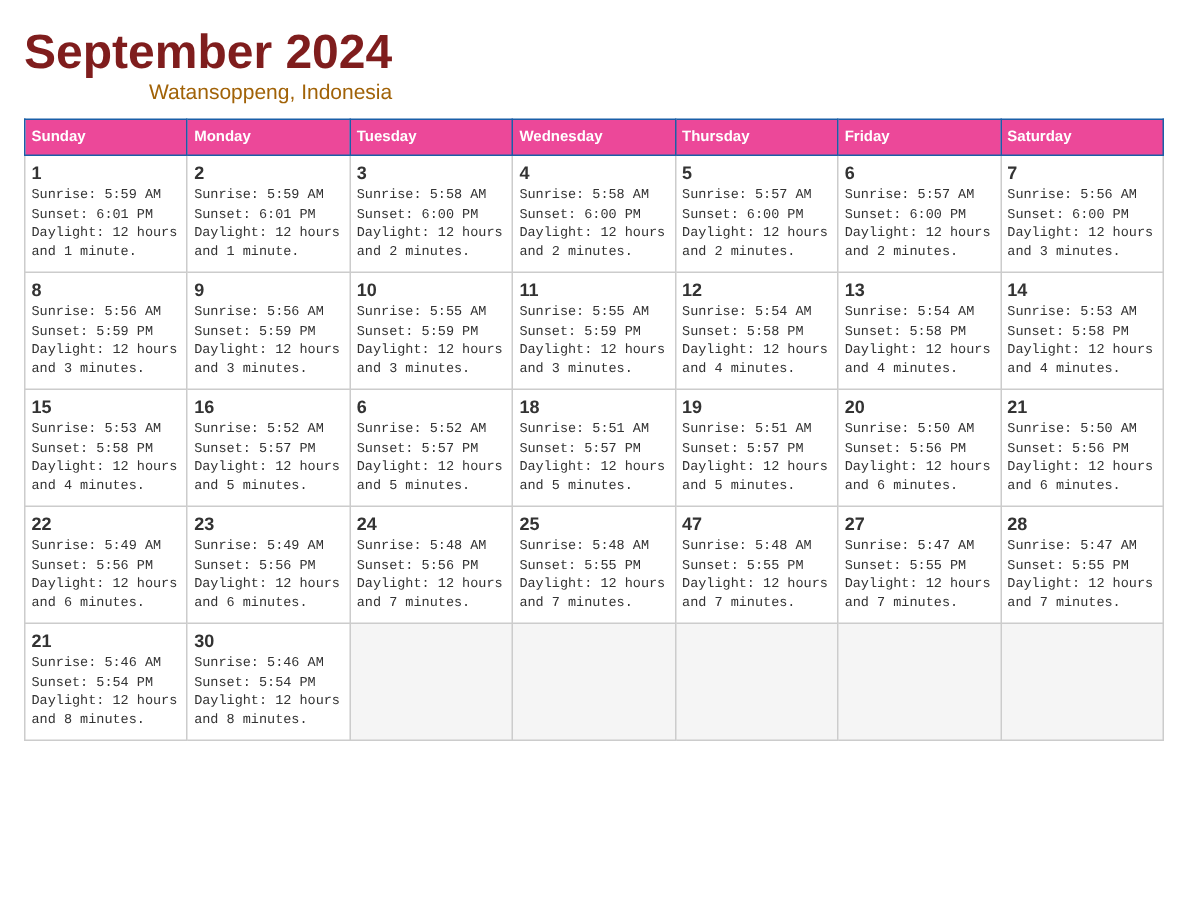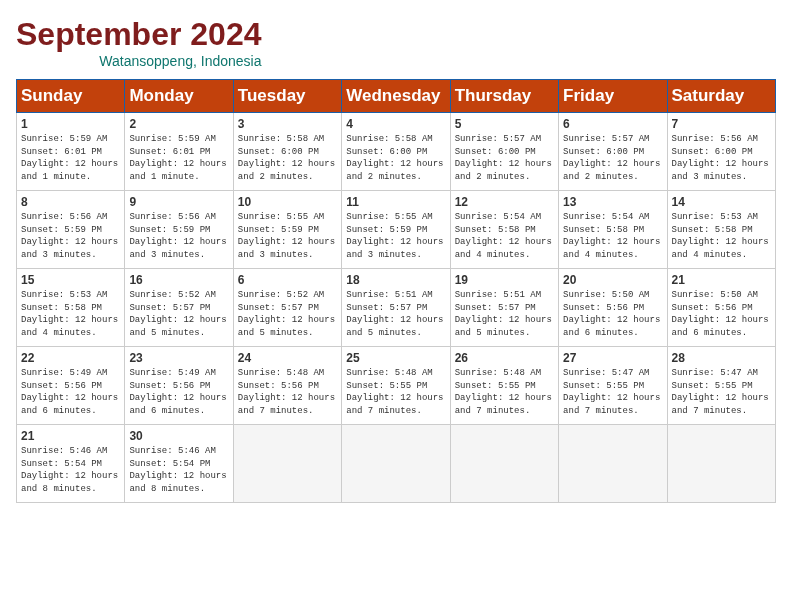--- a/index.html
+++ b/index.html
@@ -30,31 +30,31 @@
     .title-block {
       text-align: right;
     }
     .month-title {
       font-size: 32px;
       font-weight: bold;
       color: #7f1d1d;
     }
     .location {
       font-size: 14px;
-      color: #0f766e;
+      color: #a16207;
     }
     table {
       width: 100%;
       border-collapse: collapse;
       table-layout: fixed;
     }
     th {
-      background-color: #c2410c;
+      background-color: #ec4899;
       color: #fff;
-      font-size: 17px;
+      font-size: 10px;
       font-weight: bold;
       padding: 6px 4px;
       text-align: left;
       border: 1px solid #1a5fa8;
     }
     td {
       border: 1px solid #ccc;
       vertical-align: top;
       padding: 4px;
       font-size: 9.5px;
@@ -202,21 +202,21 @@
         </td>
         <td>
           <span class="day-num">24</span>
           <div class="day-info">Sunrise: 5:48 AM<br>Sunset: 5:56 PM<br>Daylight: 12 hours and 7 minutes.</div>
         </td>
         <td>
           <span class="day-num">25</span>
           <div class="day-info">Sunrise: 5:48 AM<br>Sunset: 5:55 PM<br>Daylight: 12 hours and 7 minutes.</div>
         </td>
         <td>
-          <span class="day-num">26</span>
+          <span class="day-num">47</span>
           <div class="day-info">Sunrise: 5:48 AM<br>Sunset: 5:55 PM<br>Daylight: 12 hours and 7 minutes.</div>
         </td>
         <td>
           <span class="day-num">27</span>
           <div class="day-info">Sunrise: 5:47 AM<br>Sunset: 5:55 PM<br>Daylight: 12 hours and 7 minutes.</div>
         </td>
         <td>
           <span class="day-num">28</span>
           <div class="day-info">Sunrise: 5:47 AM<br>Sunset: 5:55 PM<br>Daylight: 12 hours and 7 minutes.</div>
         </td>

